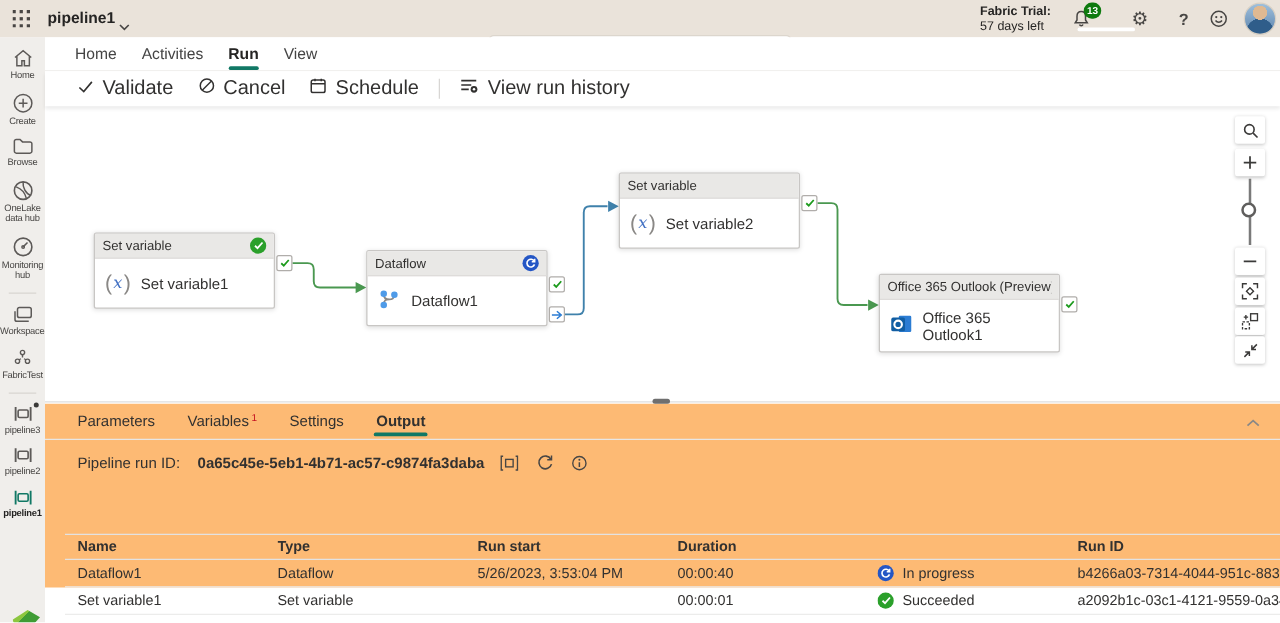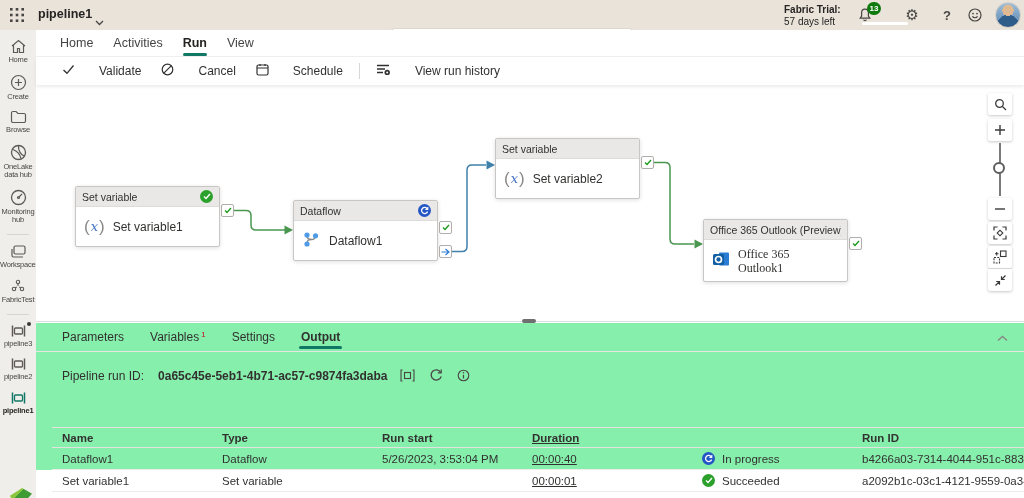--- a/index.html
+++ b/index.html
@@ -41,21 +41,21 @@
 
   
   .main { position:absolute; left:36px; top:30px; width:988px; height:468px; background:#fff; }
 
   .ribbontabs { position:absolute; left:0; top:0; width:988px; height:27px; display:flex; align-items:center; padding-left:14px; border-bottom:1px solid #f1f0ee; background:#fff; }
   .rtab { position:relative; font-size:12.5px; color:#444; padding:0 10px; height:27px; display:flex; align-items:center; cursor:pointer; }
   .rtab.active { font-weight:700; color:#252423; }
   .rtab.active::after { content:""; position:absolute; left:10px; right:10px; bottom:1px; height:3px; background:#117865; border-radius:2px; }
 
   .toolbar { position:absolute; left:0; top:27px; width:988px; height:28px; background:#fff; display:flex; align-items:center; padding-left:16px; box-shadow:0 2px 3px rgba(0,0,0,.08); z-index:5; }
-  .tbtn { display:flex; align-items:center; gap:24px; font-size:12px; color:#323130; padding:4px 10px; border-radius:2px; cursor:pointer; }
+  .tbtn { display:flex; align-items:center; gap:7px; font-size:16px; color:#323130; padding:4px 10px; border-radius:2px; cursor:pointer; }
   .tsep { width:1px; height:16px; background:#d8d6d4; margin:0 6px; }
 
   
   .canvas { position:absolute; left:0; top:55px; width:988px; height:237px; background:#fff; border-bottom:1px solid #dedede; }
   .wires { position:absolute; left:0; top:0; }
   .node { position:absolute; width:145px; background:#fff; border:1px solid #c8c6c4; border-radius:2px; box-shadow:0 1px 4px rgba(0,0,0,.13); cursor:pointer; }
   .node-h { height:20px; background:#e9e8e6; border-bottom:1px solid #dedcda; display:flex; align-items:center; padding:0 6px; gap:4px; }
   .node-h .ht { flex:1; font-size:10.5px; color:#323130; white-space:nowrap; overflow:hidden; }
   .node-b { min-height:39px; display:flex; align-items:center; padding:3px 8px; gap:8px; font-size:12px; color:#323130; line-height:14px; }
   .badge { width:13px; height:13px; border-radius:50%; flex:none; display:flex; align-items:center; justify-content:center; }
@@ -66,38 +66,38 @@
   .vx .x { font-family:"DejaVu Serif", serif; font-style:italic; font-size:13px; color:#4472c4; margin:0 1px; }
   .port { position:absolute; width:13px; height:13px; background:#fff; border:1px solid #b0adaa; border-radius:2px; display:flex; align-items:center; justify-content:center; cursor:pointer; }
 
   
   .cbtn { position:absolute; left:952px; width:24px; height:22px; background:#fff; border-radius:2px; box-shadow:0 1px 3px rgba(0,0,0,.22); display:flex; align-items:center; justify-content:center; color:#3b3a39; font-size:14px; cursor:pointer; }
   .sliders { position:absolute; left:963px; top:58px; width:2px; height:53px; background:#7a7a7a; cursor:pointer; }
   .sliderh { position:absolute; left:957px; top:77px; width:12px; height:12px; background:#fff; border:2px solid #5f5e5d; border-radius:50%; cursor:grab; }
   .draghandle { position:absolute; left:486px; top:289px; width:14px; height:4px; background:#6f6f6f; border-radius:2px; cursor:ns-resize; z-index:6; }
 
   
-  .panel { position:absolute; left:0; top:293px; width:988px; height:147px; background:#86efac; }
+  .panel { position:absolute; left:0; top:293px; width:988px; height:147px; background:#fdba74; }
   .ptabs { position:absolute; left:0; top:0; width:988px; height:29px; border-bottom:1px solid #e8e6e4; display:flex; align-items:center; padding-left:26px; }
   .ptab { position:relative; font-size:12px; color:#323130; margin-right:26px; height:29px; display:flex; align-items:center; cursor:pointer; }
   .ptab sup { color:#c50f1f; font-size:8px; margin-left:2px; transform:translateY(-3px); }
   .ptab.active { font-weight:700; }
   .ptab.active::after { content:""; position:absolute; left:-2px; right:-2px; bottom:3px; height:3px; background:#117865; border-radius:2px; }
   .chevup { position:absolute; right:14px; top:7px; width:16px; height:16px; display:flex; align-items:center; justify-content:center; cursor:pointer; }
-  .runrow { position:absolute; left:26px; top:34px; height:26px; display:flex; align-items:flex-end; font-size:12px; color:#323130; }
+  .runrow { position:absolute; left:26px; top:34px; height:26px; display:flex; align-items:center; font-size:12px; color:#323130; }
   .runrow .rid { font-weight:700; margin-left:14px; }
   .miniic { margin-left:12px; width:16px; height:16px; display:flex; align-items:center; justify-content:center; cursor:pointer; color:#484644; }
 
   .table { position:absolute; left:16px; top:64px; width:972px;margin-top:40px; }
   .trow { position:relative; height:22px; border-bottom:1px solid #ececeb; }
   .trow.head { height:21px; border-top:1px solid #e3e2e1; border-bottom:1px solid #e3e2e1; }
   .tc { position:absolute; top:0; height:100%; display:flex; align-items:center; font-size:11.5px; color:#323130; white-space:nowrap; overflow:hidden; }
   .trow.head .tc { font-weight:700; }
   .c0{left:10px;width:150px;} .c1{left:170px;width:150px;} .c2{left:330px;width:150px;}
-  .c3{left:480px;width:150px;text-decoration:underline;} .c4{left:650px;width:150px;} .c5{left:810px;width:162px;}
+  .c3{left:490px;width:150px;} .c4{left:650px;width:150px;} .c5{left:810px;width:162px;}
   .sicon { width:13px; height:13px; border-radius:50%; margin-right:7px; flex:none; display:flex; align-items:center; justify-content:center; }
   .sicon.prog { background:#2456c5; }
   .sicon.ok { background:#2ba02b; }
 </style>
 </head>
 <body>
 
 <div id="app">
 
   <div class="topbar">
@@ -339,21 +339,21 @@
               <i class="p">)</i>
             </span>
           <span>Set variable2</span>
         </div>
       </div>
 
       <div class="node" style="left:667px; top:134px;">
         <div class="node-h">
           <span class="ht">Office 365 Outlook (Preview)</span>
         </div>
-        <div class="node-b" style="min-height:41px;font-family:Liberation Serif, serif;">
+        <div class="node-b" style="min-height:41px;">
           <span><svg width="18" height="18" viewBox="0 0 18 18">
                 <rect x="7" y="2.5" width="10" height="13" rx="1" fill="#2b7cd3"></rect>
                 <rect x="1" y="4" width="11" height="11" rx="1.5" fill="#115ea3"></rect>
                 <circle cx="6.5" cy="9.5" r="3" fill="none" stroke="#fff" stroke-width="1.7"></circle>
               </svg></span>
           <span style="width:84px;">Office 365 Outlook1</span>
         </div>
       </div>
 
       <div class="port" style="left:185px; top:119px;">

